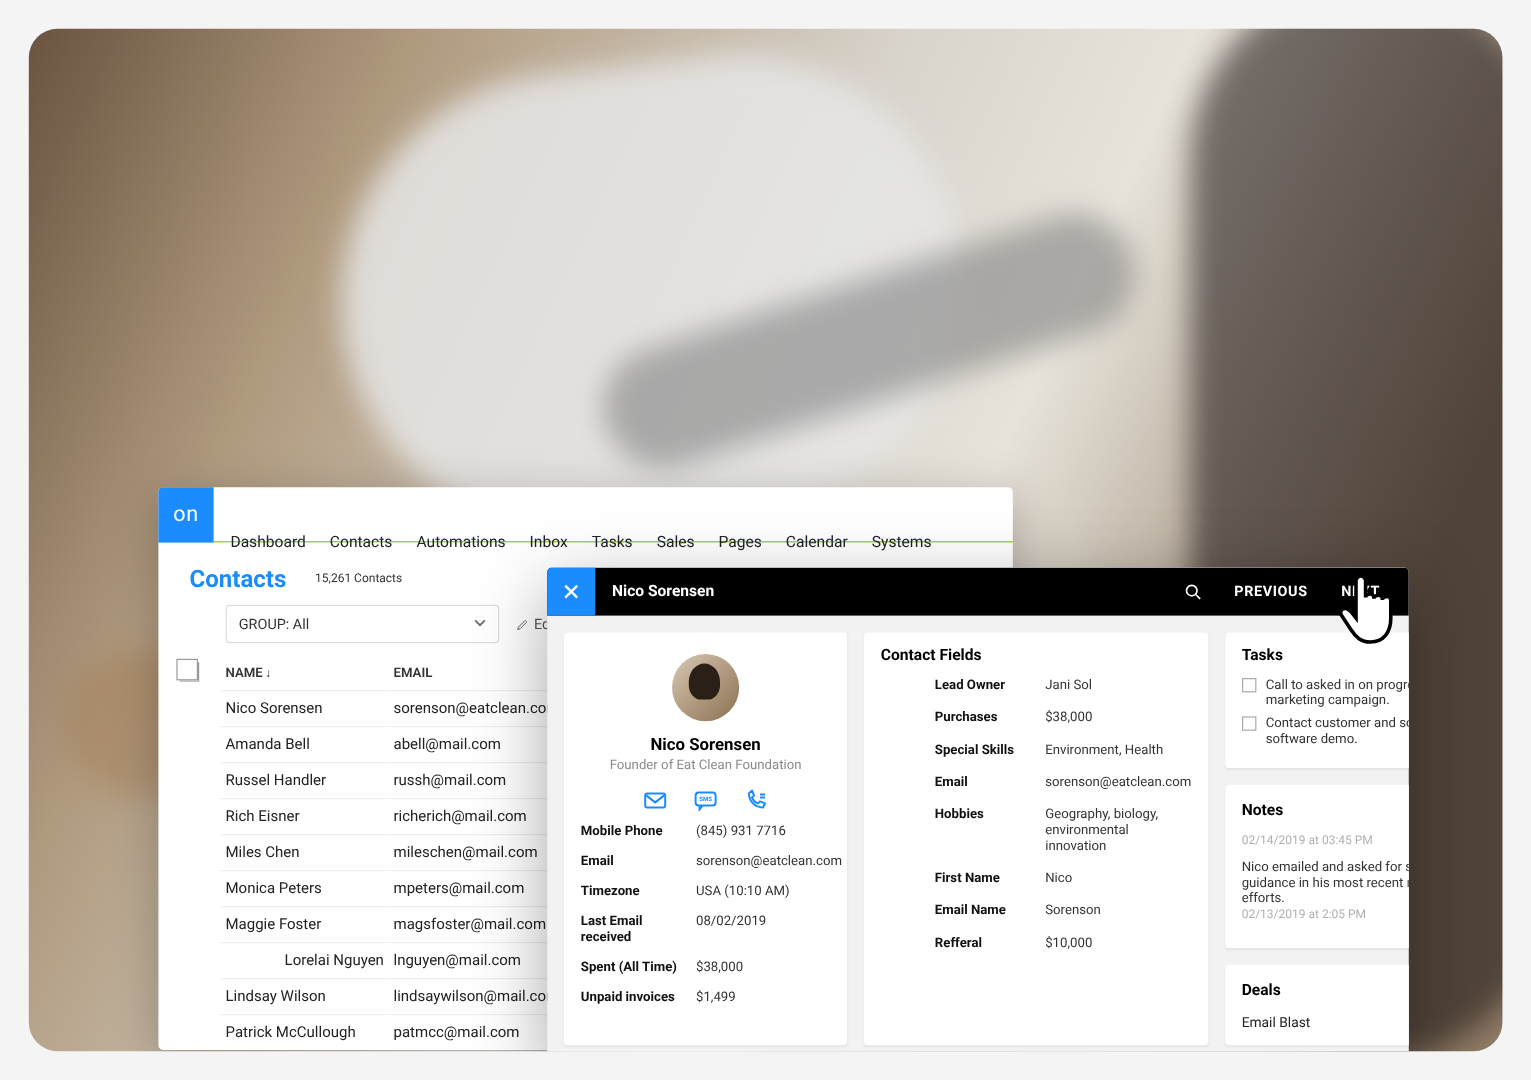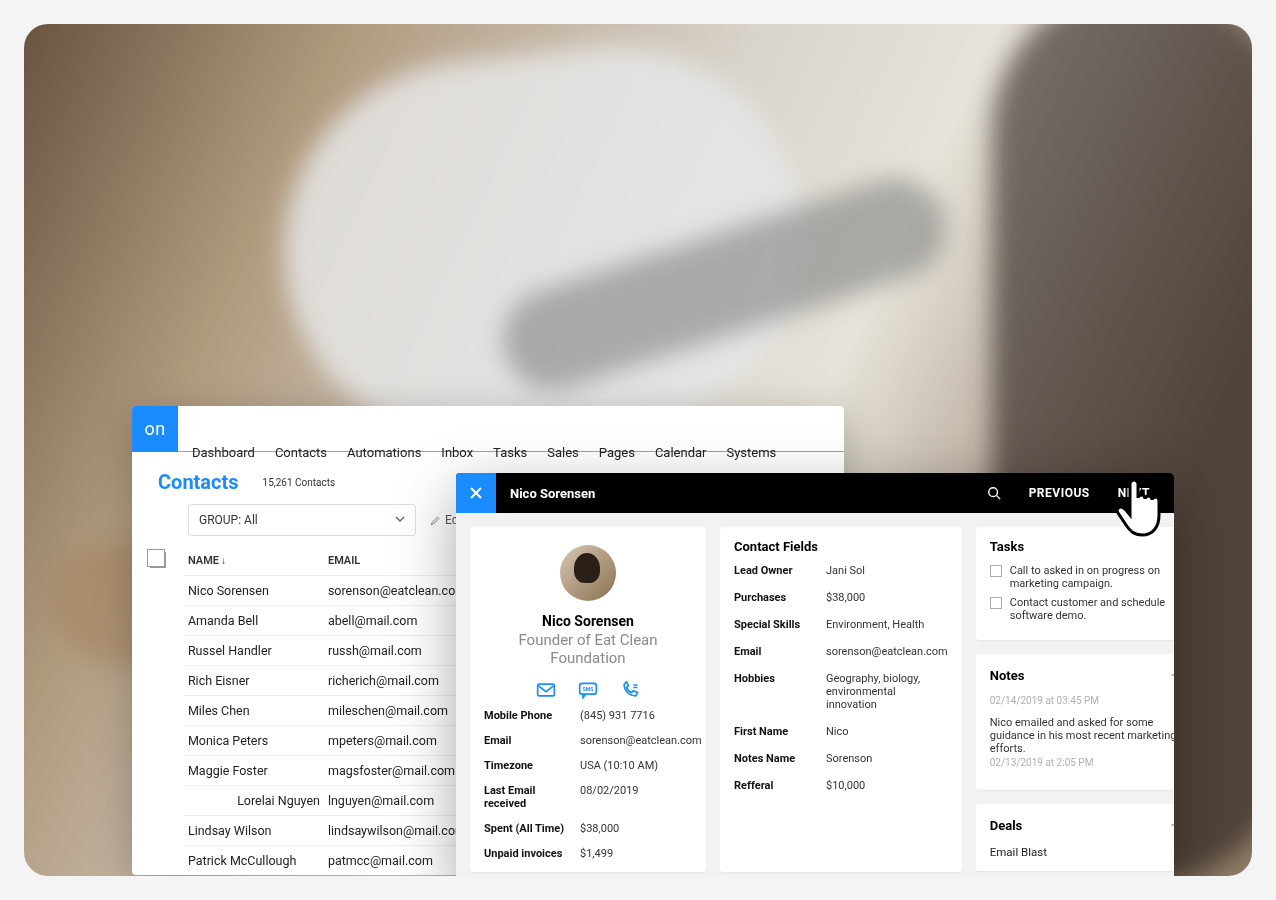--- a/index.html
+++ b/index.html
@@ -129,32 +129,32 @@
     width: 56px; height: 56px; border-radius: 50%;
     background: linear-gradient(135deg,#d9c8b4,#8a7050);
     margin: 6px auto 12px;
     position: relative; overflow: hidden;
   }
   .avatar::after{
     content:''; position:absolute; left:14px; top:8px; width:26px;height:30px;
     background: #2a2018; border-radius: 50% 50% 40% 40%;
   }
   .profile-name { font-weight: 700; font-size: 14px; }
-  .profile-role { color: #8a8a8a; font-size: 15px; margin-top: 2px; }
+  .profile-role { color: #8a8a8a; font-size: 11px; margin-top: 2px; }
   .action-icons { display:flex; justify-content:center; gap:22px; margin:14px 0 10px; }
   .act-ic { width: 20px; height: 18px; color:#1a8cff; cursor:pointer; }
 
   .kv { display:grid; grid-template-columns: 96px 1fr; font-size: 11px; row-gap: 12px; text-align:left; }
   .kv .k { font-weight: 700; color:#111; }
   .kv .v { color:#333; }
 
   .section-title { font-weight:700; font-size:13px; margin-bottom:10px; display:flex; justify-content:space-between; align-items:center;}
   .plus { color:#bbb; font-size:16px; cursor:pointer; }
 
-  .fields .kv { row-gap: 14px; grid-template-columns: 92px 1fr; }
+  .fields .kv { row-gap: 14px; grid-template-columns: 92px 1fr; margin-left: 45px; }
 
   .side-col { display:flex; flex-direction:column; gap:14px; }
   .task-row { display:flex; gap:8px; font-size:11px; color:#333; margin-bottom:6px; align-items:flex-start;}
   .task-check { width:12px;height:12px;border:1px solid #aaa;flex:none;margin-top:1px;cursor:pointer;}
   .note-item { font-size:11px; color:#333; margin-bottom:10px;}
   .note-meta { color:#b0b0b0; font-size:10px; margin-top:2px;}
   .deal-title { font-size:11.5px; color:#222; }
 
   
   .cursor-hand {
@@ -329,21 +329,21 @@
             <div class="k">Purchases</div>
             <div class="v">$38,000</div>
             <div class="k">Special Skills</div>
             <div class="v">Environment, Health</div>
             <div class="k">Email</div>
             <div class="v">sorenson@eatclean.com</div>
             <div class="k">Hobbies</div>
             <div class="v">Geography, biology, environmental innovation</div>
             <div class="k">First Name</div>
             <div class="v">Nico</div>
-            <div class="k">Notes Name</div>
+            <div class="k">Email Name</div>
             <div class="v">Sorenson</div>
             <div class="k">Refferal</div>
             <div class="v">$10,000</div>
           </div>
       </div>
 
       <div class="side-col">
         <div class="card">
           <div class="section-title">
               <span>Tasks</span>

